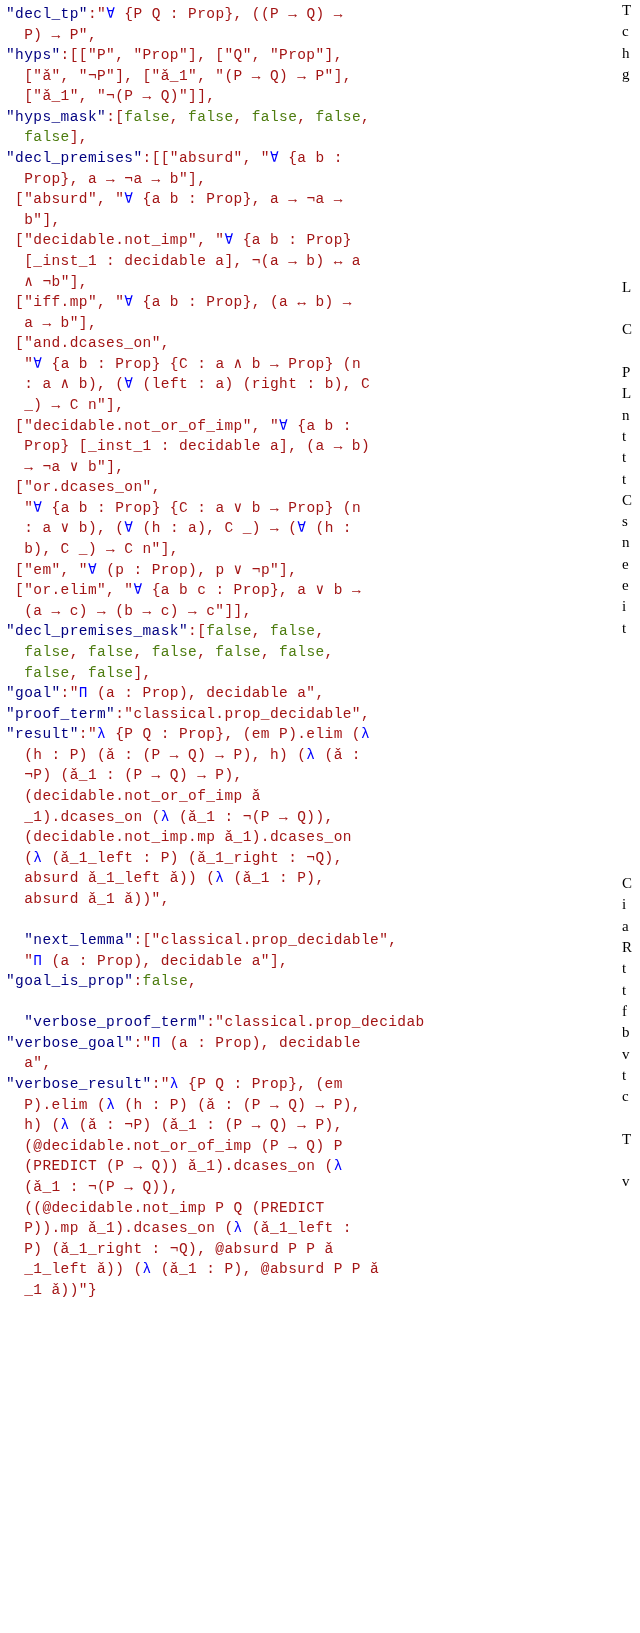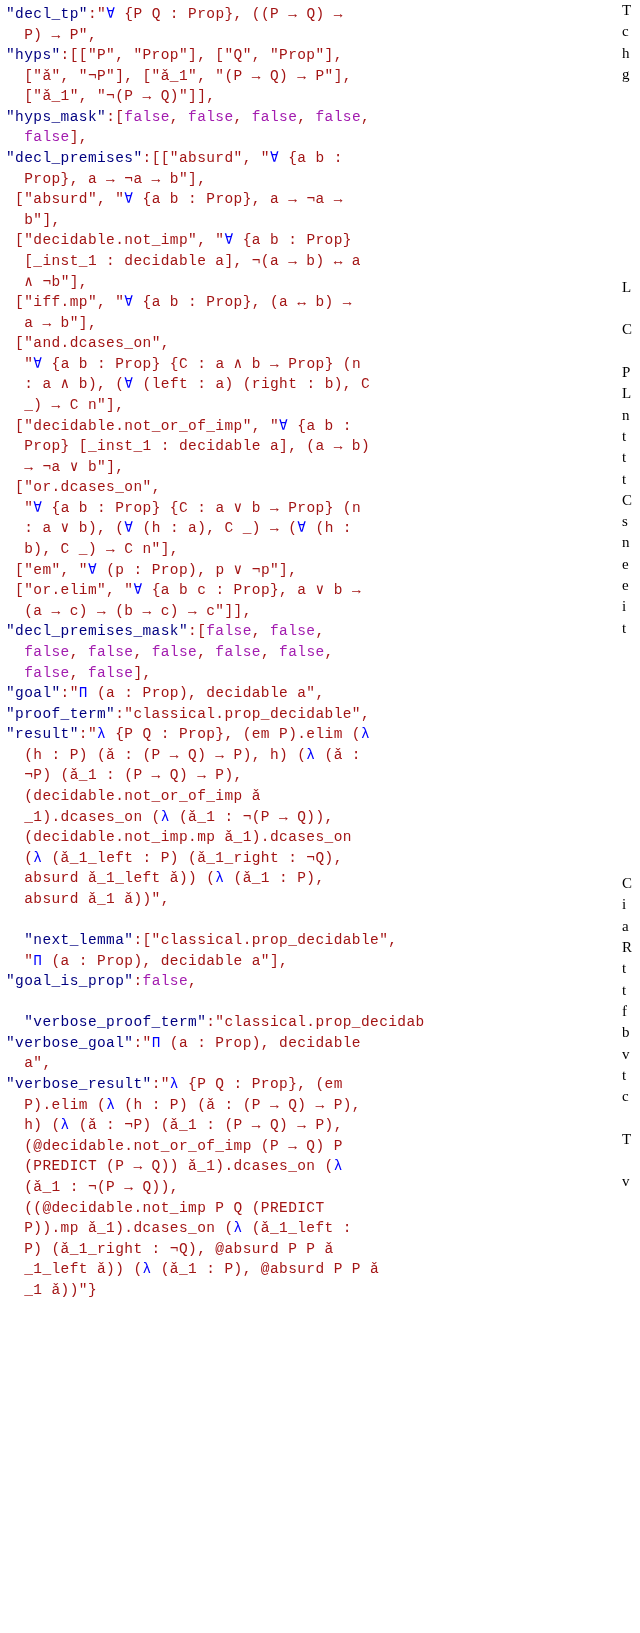--- a/index.html
+++ b/index.html
@@ -14,21 +14,21 @@
   }
   .code-block {
     white-space: pre-wrap;
     word-break: break-all;
     padding: 4px 2px 4px 6px;
     letter-spacing: 0.4px;
   }
   
   .k { color: #000080; }  
   .s { color: #a31515; }  
-  .b { color: #a21caf; }  
+  .b { color: #4d7c0f; }  
   .q { color: #0000ff; }  
   
   .right-col {
     position: absolute;
     top: 0;
     right: 0;
     width: 18px;
     overflow: hidden;
     font-family: "Georgia", serif;
     font-size: 15px;

